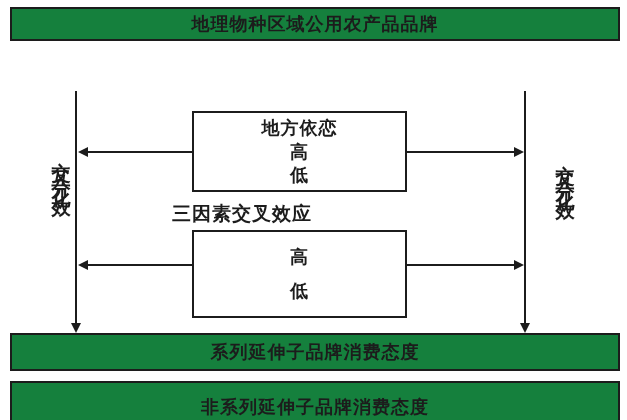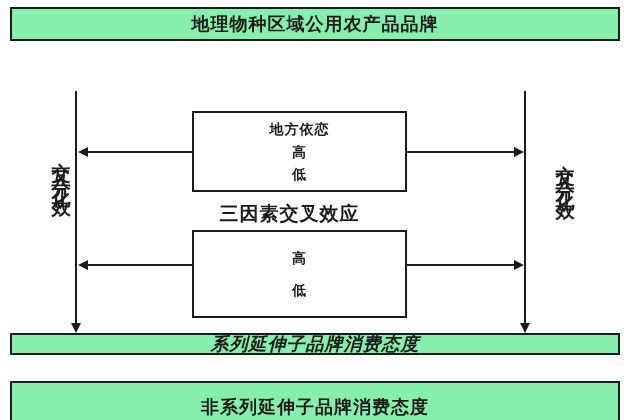--- a/index.html
+++ b/index.html
@@ -3,35 +3,35 @@
 <meta charset="utf-8">
 <style>
   * { margin:0; padding:0; box-sizing:border-box; }
   html,body { width:627px; height:420px; background:#ffffff; overflow:hidden; }
   #canvas {
     position:relative; width:627px; height:420px; background:#ffffff;
     font-family:"DejaVu Serif","Liberation Serif",serif;
     font-weight:700; color:#1c1c1c;
   }
   .box {
-    position:absolute; border:2px solid #1c1c1c; background:#86efac;
+    position:absolute; border:2px solid #1c1c1c; background:#15803d;
     display:flex; align-items:center; justify-content:center;
     font-size:18px; letter-spacing:1px;
   }
   .wide { left:10px; width:610px; }
   .factor-box {
     position:absolute; left:192px; width:215px;
     border:2px solid #1c1c1c; background:#ffffff;
     display:flex; flex-direction:column; align-items:center; justify-content:space-evenly;
-    font-size:14px; letter-spacing:1px; text-align:center;
+    font-size:18px; letter-spacing:1px; text-align:center;
   }
   .factor-box .row { line-height:1; }
   .center-label {
     position:absolute; left:172px; top:201px; width:235px;
-    text-align:center; font-size:19px; letter-spacing:1px;
+    font-size:19px; letter-spacing:1px;
   }
   .vtext {
     position:absolute; writing-mode:vertical-rl; text-orientation:upright;
     font-size:19px; letter-spacing:9px; line-height:26px;
   }
   .vline { position:absolute; width:2px; background:#1c1c1c; }
   .hline { position:absolute; height:2px; background:#1c1c1c; }
   .arrow-down {
     position:absolute; width:0; height:0;
     border-left:5px solid transparent; border-right:5px solid transparent;
@@ -82,20 +82,20 @@
   <div class="factor-box" style="top:230px; height:88px;">
     <div class="row">高</div>
     <div class="row">低</div>
   </div>
 
   <div class="hline" style="left:86px; top:264px; width:106px;"></div>
   <div class="arrow-left" style="left:78px; top:260px;"></div>
   <div class="hline" style="left:407px; top:264px; width:108px;"></div>
   <div class="arrow-right" style="left:514px; top:260px;"></div>
 
-  <div class="box wide" style="top:333px; height:22px;font-style:italic;">
+  <div class="box wide" style="top:333px; height:38px;">
     <span>系列延伸子品牌消费态度</span>
   </div>
   <div class="box wide" style="top:381px; height:52px;">
     <span>非系列延伸子品牌消费态度</span>
   </div>
 
 </div>
 
 </body></html>

